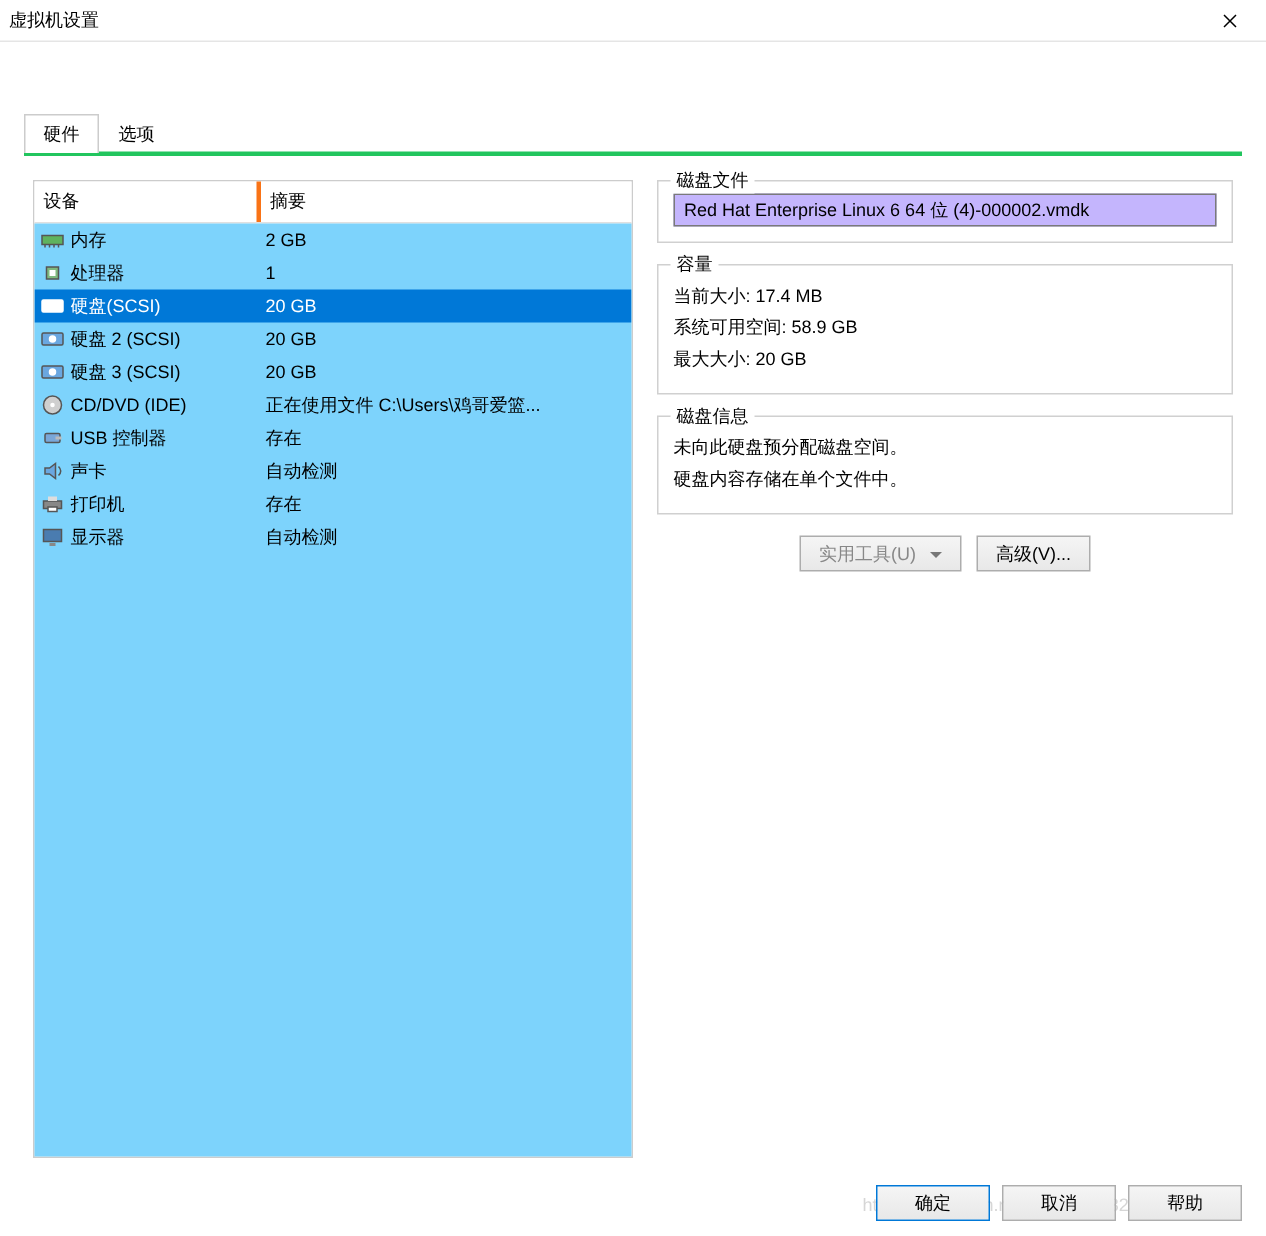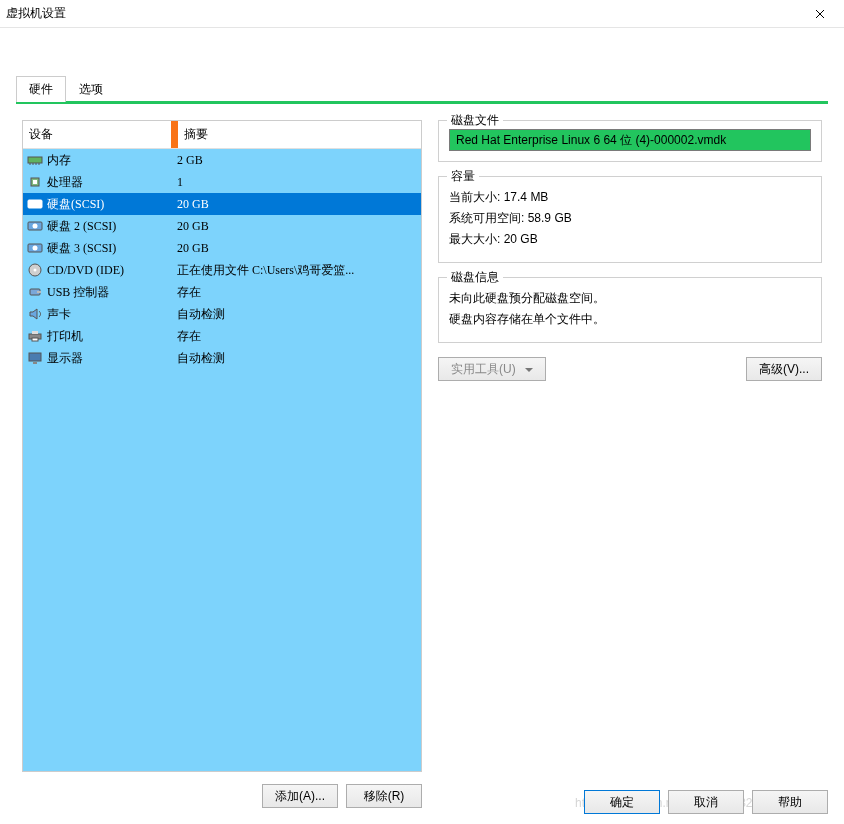--- a/index.html
+++ b/index.html
@@ -51,30 +51,29 @@
     }
     .panel-area {
       display: flex;
       gap: 16px;
       padding: 16px 6px 0 6px;
     }
     .left-col { width: 400px; }
     .right-col { flex: 1; }
     .hw-list-wrap {
       border: 1px solid #ccc;
-      font-family: Liberation Serif, serif;
     }
     .hw-header {
       display: flex;
       border-bottom: 1px solid #e0e0e0;
       font-size: 12px;
       background: #fff;
     }
     .hw-header .col-device { width: 148px; padding: 5px 6px; }
-    .hw-header .col-summary { flex: 1; border-left: 7px solid #f97316; padding: 5px 6px; }
+    .hw-header .col-summary { flex: 1; border-left: 3px solid #f97316; padding: 5px 6px; }
     .hw-body { height: 622px; overflow: auto; background: #7dd3fc; }
     .hw-row {
       display: flex;
       align-items: center;
       height: 22px;
       padding: 0 2px;
       cursor: pointer;
     }
     .hw-row.selected { background: #0078d7; color: #fff; }
     .hw-row .icon-cell {
@@ -111,25 +110,25 @@
       background: #fff;
       padding: 0 4px;
       font-size: 12px;
     }
     .disk-file-input {
       width: 100%;
       border: 1px solid #7a7a7a;
       padding: 3px 6px;
       font-size: 12px;
       font-family: inherit;
-      background: #22c55e;
+      background: #c4b5fd;
     }
     .info-line { margin: 4px 0; }
     .right-buttons {
-      display: flex; justify-content: space-between; gap: 10px;
+      display: flex; justify-content: center; gap: 10px;
       margin-top: 6px;
     }
     .dropdown-caret {
       display: inline-block; width: 0; height: 0;
       border-left: 4px solid transparent;
       border-right: 4px solid transparent;
       border-top: 4px solid #777;
       margin-left: 6px; vertical-align: middle;
     }
     .footer-buttons {
@@ -269,24 +268,20 @@
               <span class="icon-cell">
                 <svg class="ic" viewBox="0 0 16 14">
                   <rect x="2" y="2" width="12" height="8" fill="#4a7cb0" stroke="#555"></rect>
                   <rect x="6" y="11" width="4" height="2" fill="#888"></rect>
                 </svg>
               </span>
               <span class="dev-name">显示器</span>
               <span class="dev-summary">自动检测</span>
             </div>
           </div>
-      </div>
-      <div class="hw-buttons">
-        <button class="btn">添加(A)...</button>
-        <button class="btn">移除(R)</button>
       </div>
     </div>
 
     <div class="right-col">
       <div class="fieldset">
         <span class="legend">磁盘文件</span>
         <input class="disk-file-input" type="text" value="Red Hat Enterprise Linux 6 64 位 (4)-000002.vmdk" style="">
       </div>
 
       <div class="fieldset">

